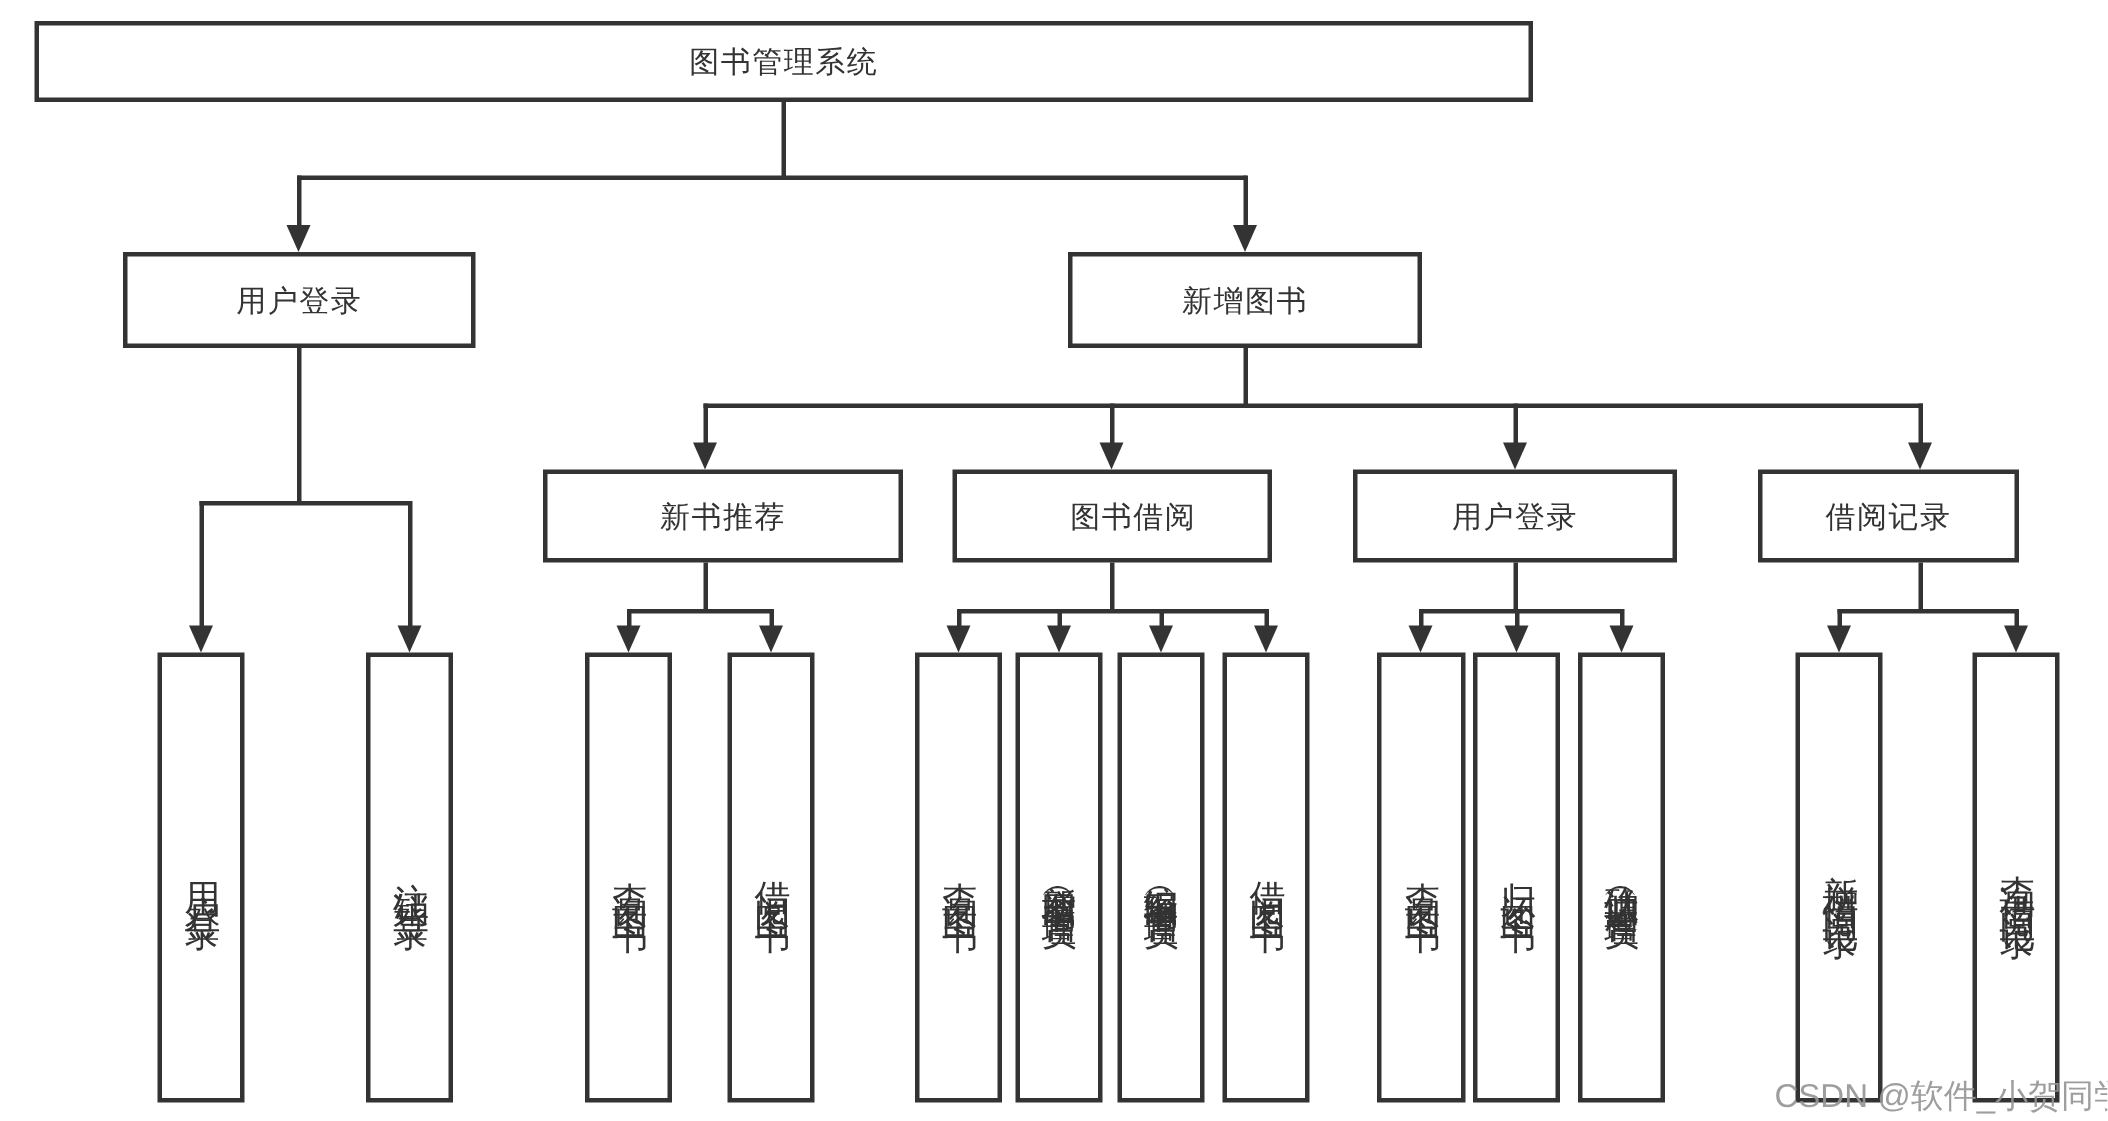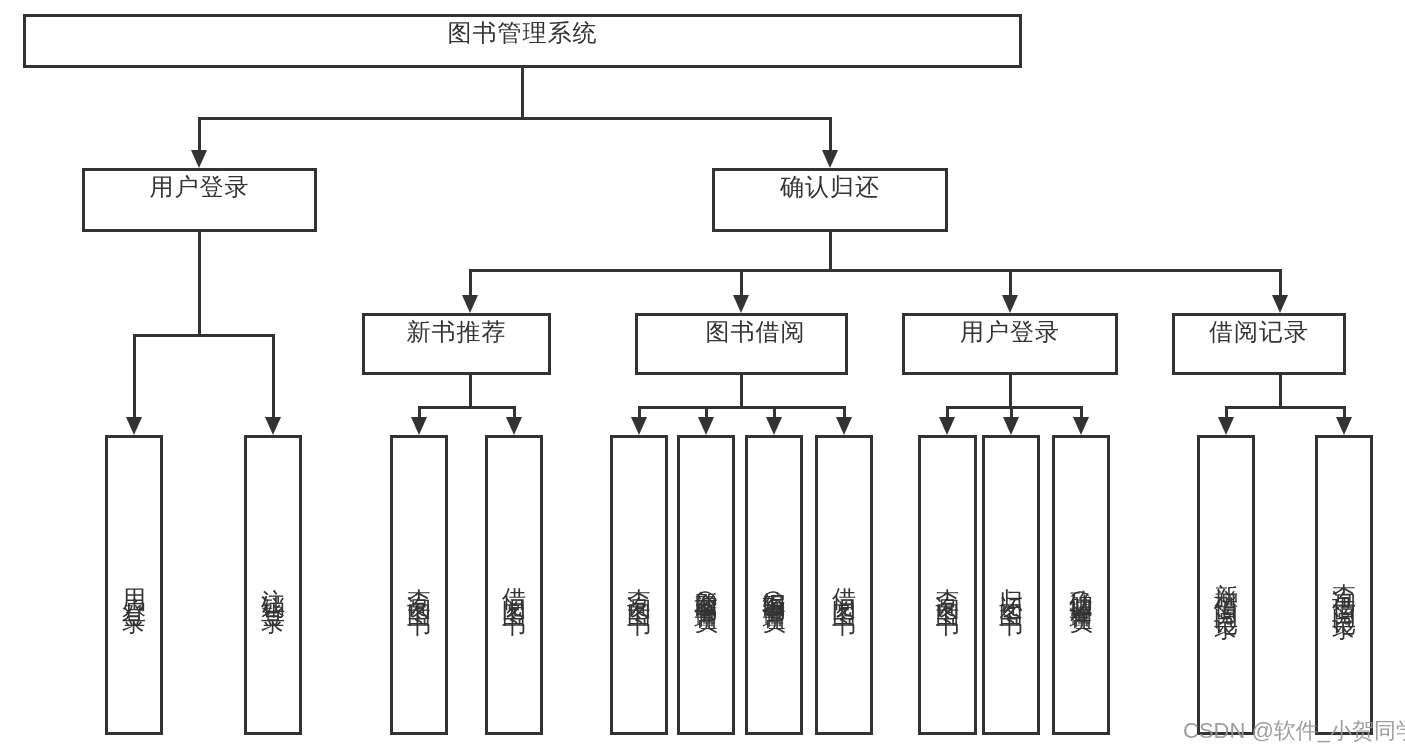--- a/index.html
+++ b/index.html
@@ -10,24 +10,24 @@
     background: #ffffff;
     font-family: "Liberation Sans", "DejaVu Sans", sans-serif;
     overflow: hidden;
   }
   .node {
     position: absolute;
     box-sizing: border-box;
     border: 3px solid #333333;
     background: #ffffff;
     display: flex;
-    align-items: flex-start;
+    align-items: center;
     justify-content: center;
     color: #333333;
-    font-size: 24px;
+    font-size: 20px;
     letter-spacing: 1px;
   }
   .leaf {
     position: absolute;
     top: 435px;
     height: 300px;
     box-sizing: border-box;
     border: 3px solid #333333;
     background: #ffffff;
     display: flex;
@@ -81,42 +81,42 @@
   <div class="hline" style="left:198px; top:117px; width:633px;"></div>
   <div class="vline" style="left:198px; top:117px; height:36px;"></div>
   <div class="ah" style="left:191px; top:150px;"></div>
   <div class="vline" style="left:829px; top:117px; height:36px;"></div>
   <div class="ah" style="left:822px; top:150px;"></div>
 
   <div class="node" style="left:82px; top:168px; width:235px; height:64px;">
     <span>用户登录</span>
   </div>
   <div class="node" style="left:712px; top:168px; width:236px; height:64px;">
-    <span>确认归还</span>
+    <span>新增图书</span>
   </div>
 
   <div class="vline" style="left:198px; top:232px; height:104px;"></div>
   <div class="hline" style="left:133px; top:334px; width:141px;"></div>
   <div class="vline" style="left:133px; top:334px; height:85px;"></div>
   <div class="ah" style="left:126px; top:417px;"></div>
   <div class="vline" style="left:272px; top:334px; height:85px;"></div>
   <div class="ah" style="left:265px; top:417px;"></div>
 
   <div class="vline" style="left:829px; top:232px; height:39px;"></div>
   <div class="hline" style="left:469px; top:269px; width:813px;"></div>
   <div class="vline" style="left:469px; top:269px; height:28px;"></div>
   <div class="ah" style="left:462px; top:295px;"></div>
   <div class="vline" style="left:740px; top:269px; height:28px;"></div>
   <div class="ah" style="left:733px; top:295px;"></div>
   <div class="vline" style="left:1009px; top:269px; height:28px;"></div>
   <div class="ah" style="left:1002px; top:295px;"></div>
   <div class="vline" style="left:1279px; top:269px; height:28px;"></div>
   <div class="ah" style="left:1272px; top:295px;"></div>
 
-  <div class="node" style="left:362px; top:313px; width:189px; height:62px;">
+  <div class="node" style="left:362px; top:313px; width:240px; height:62px;">
     <span>新书推荐</span>
   </div>
   <div class="node" style="left:635px; top:313px; width:213px; height:62px;padding-left:28px;">
     <span>图书借阅</span>
   </div>
   <div class="node" style="left:902px; top:313px; width:216px; height:62px;">
     <span>用户登录</span>
   </div>
   <div class="node" style="left:1172px; top:313px; width:174px; height:62px;">
     <span>借阅记录</span>

